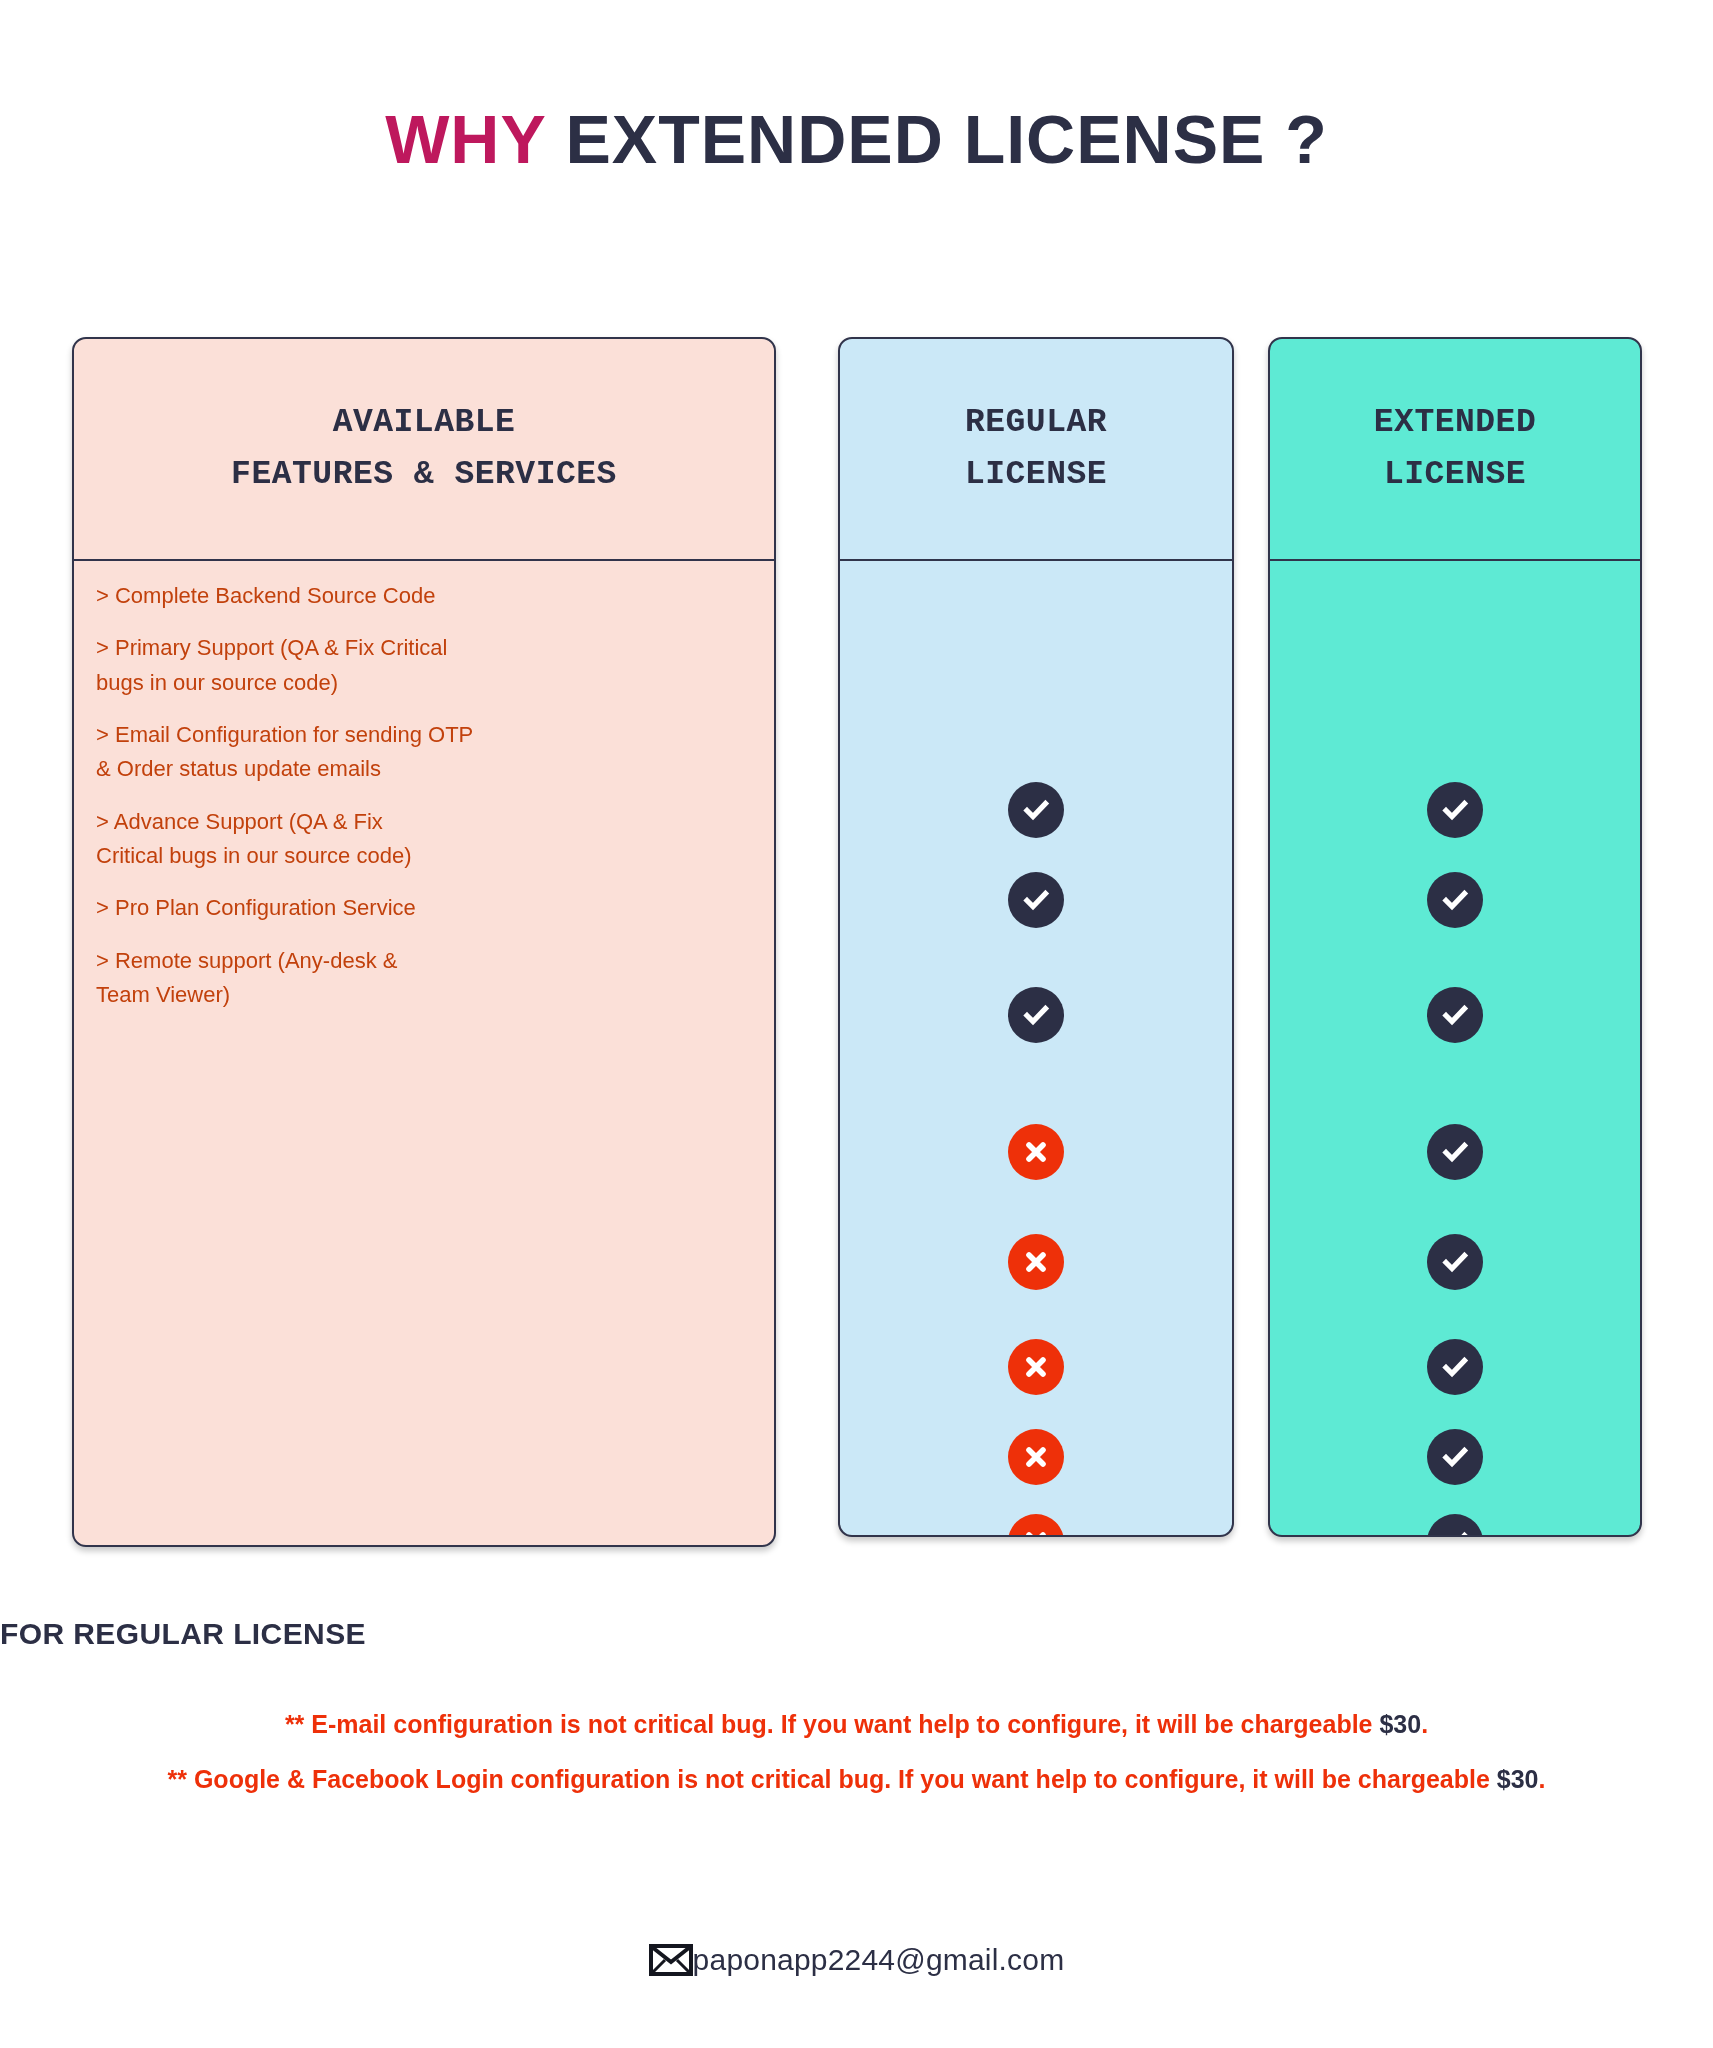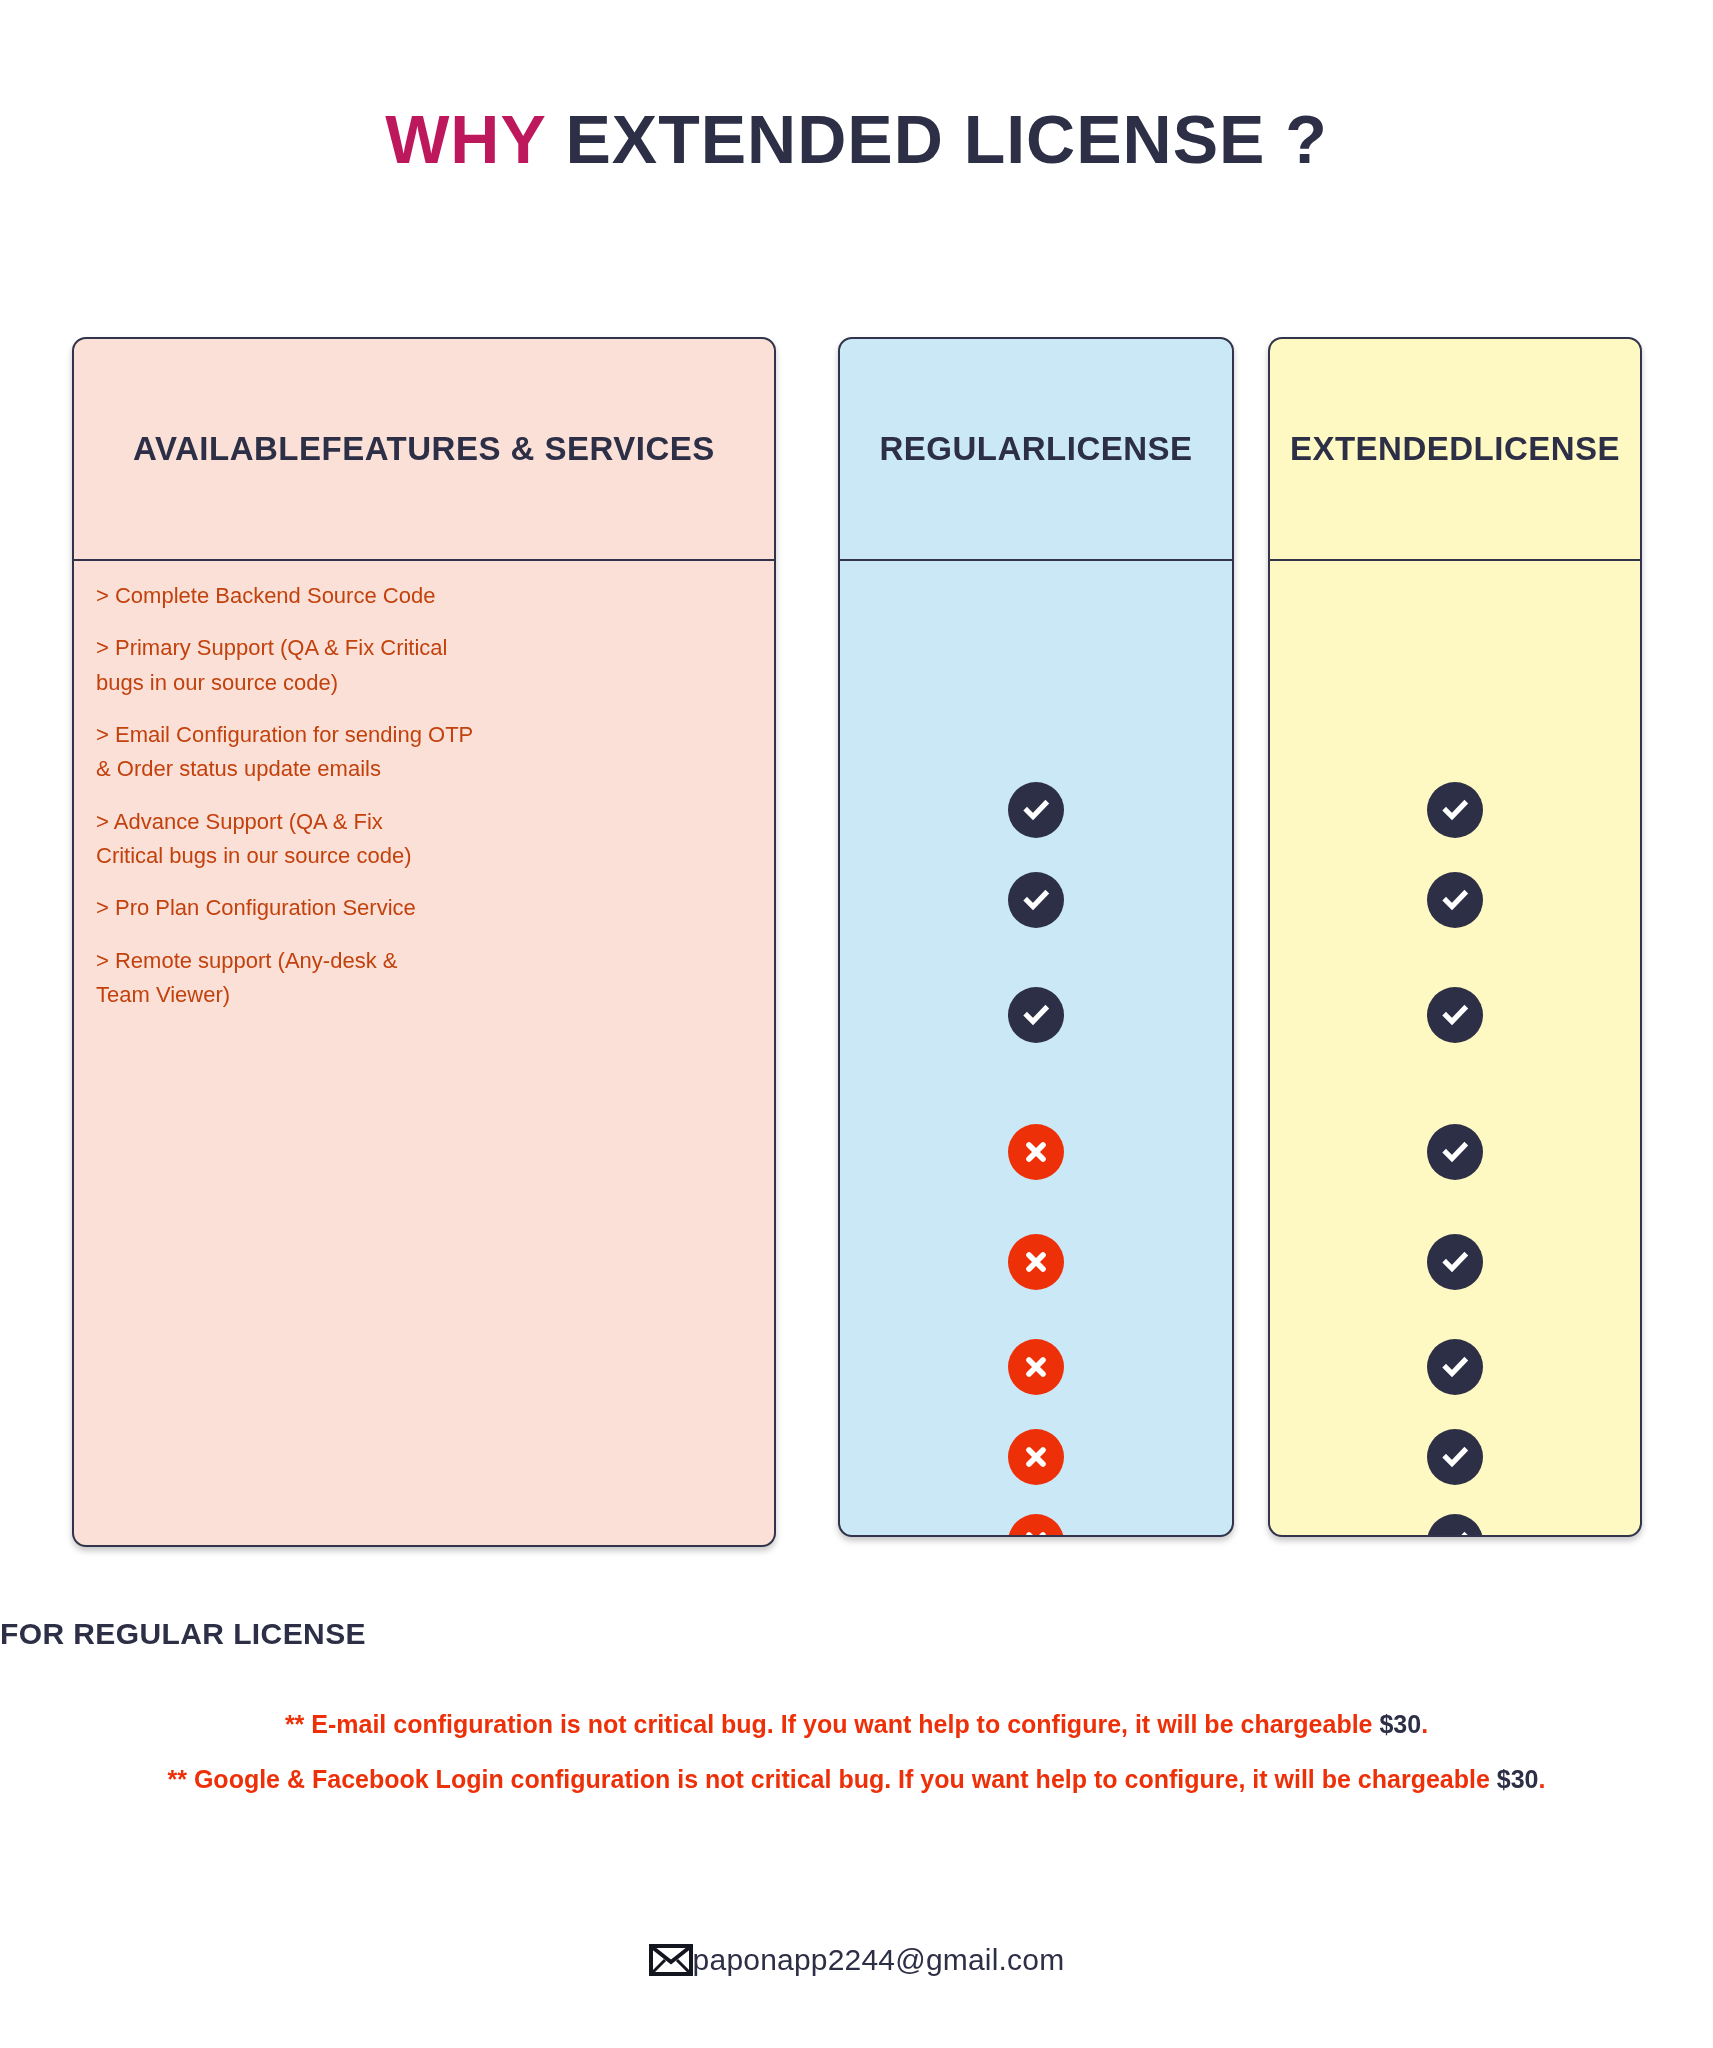--- a/index.html
+++ b/index.html
@@ -59,31 +59,33 @@
   .card-regular {
     left: 838px;
     width: 396px;
     height: 1200px;
     background: #cbe8f7;
   }
   .card-extended {
     left: 1268px;
     width: 374px;
     height: 1200px;
-    background: #fef9c3;
+    background: #5eead4;
   }
 
   .card-head {
     position: relative;
     height: 222px;
     border-bottom: 2px solid #31344b;
     display: flex;
+    flex-direction: column;
     align-items: center;
     justify-content: center;
     box-sizing: border-box;
+    font-family: Liberation Mono, monospace;
   }
   .card-head .line {
     font-size: 33px;
     font-weight: 700;
     letter-spacing: 0.5px;
     line-height: 1.58;
     text-align: center;
     color: #2c2f45;
     white-space: nowrap;
   }

